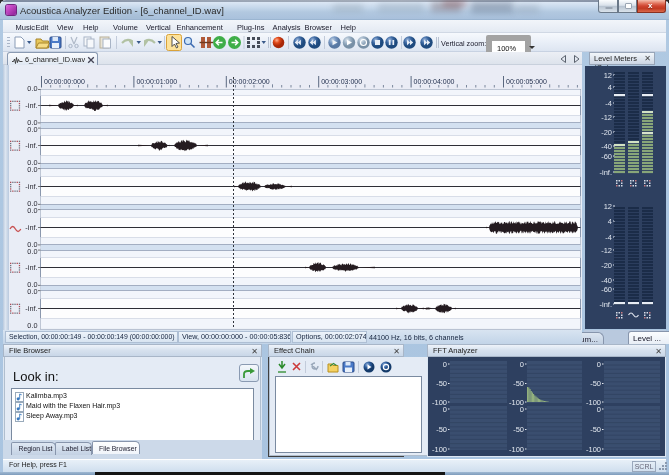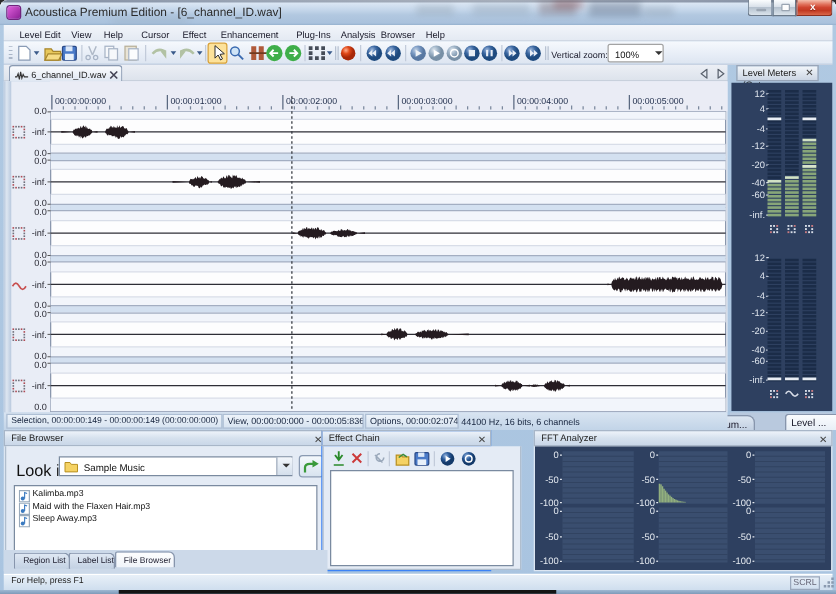--- a/index.html
+++ b/index.html
@@ -31,21 +31,21 @@
 #ruler{position:absolute;left:37px;top:0;width:542px;height:24px;background:#eaecf5}
 #wavearea{position:absolute;left:37.5px;top:24.5px;width:540px;height:239.5px;background:#fdfdfe}
 #lvlpanel{position:absolute;left:584px;top:52px;width:82px;height:292px}
 #lvltitle{position:absolute;left:5px;top:0;width:66px;height:13px;border:1px solid #98a5b8;
  background:linear-gradient(180deg,#f2f6fa,#ccd6e4);font-size:7.5px;color:#222}
 #statstrip{position:absolute;left:3px;top:330px;width:579px;height:14px;
  background:linear-gradient(180deg,#d8e4f1,#c2d4e8);font-size:8px;color:#15233d}
 .sseg{position:absolute;top:1px;height:12px;background:linear-gradient(180deg,#edf3fa,#d8e4f1);
  border:1px solid #aebfd4;padding:0 3px;line-height:10px;white-space:nowrap}
 #fbpanel{position:absolute;left:3px;top:344px;width:259px;height:113px;background:#dce6f2}
-#ecpanel{position:absolute;left:257px;top:344px;width:136px;height:113px;background:#3b82f6}
+#ecpanel{position:absolute;left:268px;top:344px;width:136px;height:113px;background:#404040}
 #fftpanel{position:absolute;left:427px;top:344px;width:239px;height:113px;background:#dce6f2}
 .ptitle{position:absolute;left:0;top:0;right:0;height:13px;
  background:linear-gradient(180deg,#eef3fa 0%,#d6e1ee 50%,#c9d7e8 100%);
  border:1px solid #a8b6c8;font-size:7.5px;color:#222;line-height:12px}
 .px{position:absolute;right:3px;top:1px;font-size:8px;color:#444}
 #btabs{position:absolute;left:3px;top:440px;width:259px;height:19px;background:#ccd9e9}
 .btab{position:absolute;top:1.5px;height:13px;border:1px solid #8795ac;border-bottom:none;
  font-size:6.8px;color:#223;border-radius:2px 5px 0 0;white-space:nowrap;
  background:linear-gradient(180deg,#dfe8f3,#c3d1e3)}
 #statusbar{position:absolute;left:3px;top:459px;width:663px;height:13px;
@@ -58,38 +58,38 @@
  <div style="position:absolute;left:0;top:0;width:669px;height:1.5px;background:linear-gradient(90deg,#6a7890,#8a96a8 30%,#9aa2b0 60%,#6a7890);border-radius:6px 6px 0 0;opacity:.85"></div>
  <div class="smudge" style="left:333px;top:4px;width:30px;height:8px;background:#8a9aa8"></div>
  <div class="smudge" style="left:378px;top:3px;width:46px;height:9px;background:#8a9cae"></div>
  <div class="smudge" style="left:431px;top:1px;width:30px;height:11px;background:#6a555c"></div>
  <div class="smudge" style="left:443px;top:0px;width:24px;height:7px;background:#7a3a40"></div>
  <div class="smudge" style="left:471px;top:1px;width:42px;height:12px;background:#4a5870"></div>
  <div class="smudge" style="left:515px;top:5px;width:24px;height:8px;background:#8898aa"></div>
  <div class="smudge" style="left:90px;top:14px;width:60px;height:6px;background:#9ab0c4"></div>
 </div>
 <div id="appico"></div>
-<div id="ttext">Acoustica Premium Edition - [6_channel_ID.wav]</div>
+<div id="ttext">Acoustica Analyzer Edition - [6_channel_ID.wav]</div>
 <div class="wbtn" style="left:598px;width:20px;border-radius:0 0 0 3px;">
   <div style="position:absolute;left:6px;top:7px;width:8px;height:2px;background:#fff;border:1px solid #9aa5b2;border-radius:1px"></div>
 </div>
 <div class="wbtn" style="left:618px;width:19px;">
   <div style="position:absolute;left:5.5px;top:3px;width:7px;height:6px;background:#fdfdfd;border:1px solid #9aa5b2;border-radius:1px"></div>
 </div>
 <div class="wbtn" style="left:637px;width:29px;border-radius:0 0 3px 0;background:linear-gradient(180deg,#f4c0ae 0%,#e0705a 30%,#cf4530 50%,#c23a22 70%,#d9674a 100%);border-color:#8a3020">
   <span style="position:absolute;left:10px;top:1px;font-size:8px;font-weight:bold;text-shadow:0 1px 1px #802010">x</span>
 </div>
 
 <div id="menubar">
- <span style="left:12.5px">Level</span>
+ <span style="left:12.5px">Music</span>
     <span style="left:32.5px">Edit</span>
     <span style="left:54px">View</span>
  <span style="left:80px">Help</span>
-    <span style="left:110px">Cursor</span>
-    <span style="left:143px">Effect</span>
+    <span style="left:110px">Volume</span>
+    <span style="left:143px">Vertical</span>
  <span style="left:173.5px">Enhancement</span>
     <span style="left:234px">Plug-Ins</span>
     <span style="left:269.5px">Analysis</span>
  <span style="left:301.5px">Browser</span>
     <span style="left:337.5px">Help</span>
 </div>
 
 <div id="toolbar"></div>
 <svg class="abs" style="left:0;top:33px" width="669" height="19" viewBox="0 0 669 19">
  <defs>
@@ -196,21 +196,21 @@
 
  <circle cx="409.5" cy="9.5" r="6.2" fill="url(#bg1)"></circle>
     <path d="M407 6.8 l3.2 2.7 -3.2 2.7z M410 6.8 l3.2 2.7 -3.2 2.7z" fill="#e8eef6"></path>
  <circle cx="426.5" cy="9.5" r="6.2" fill="url(#bg1)"></circle>
     <path d="M424 6.8 l3.2 2.7 -3.2 2.7z M427 6.8 l3.2 2.7 -3.2 2.7z" fill="#e8eef6"></path>
  <rect x="436" y="4" width="1" height="11" fill="#b8c2d2"></rect>
     <rect x="438" y="4" width="1" height="11" fill="#b8c2d2"></rect>
 </svg>
 <div class="grip" style="left:7px;top:37px"></div>
 <div class="abs" style="left:441px;top:39px;font-size:7.2px;color:#1a1a2a">Vertical zoom:</div>
-<div class="abs" style="left:486px;top:35px;width:45px;height:15px;background:#fff;border:1px solid #a3a3a3;border-radius:2px">
+<div class="abs" style="left:486px;top:35px;width:45px;height:30px;background:#fff;border:6px solid #a3a3a3;border-radius:2px">
   <div class="abs" style="left:5px;top:3px;font-size:7.5px;color:#111">100%</div>
   <div class="abs" style="left:37px;top:5px;width:0;height:0;border:3.5px solid transparent;border-top-color:#333"></div>
 </div>
 
 <div id="tabbar">
  <div id="doctab">
   <svg class="abs" style="left:4px;top:3px" width="11" height="8" viewBox="0 0 11 8">
    <path d="M0 5.5 h1.5 l1 -2.5 1 4.5 1 -6 1 5 1 -3 1 2 h3" stroke="#333" stroke-width="0.9" fill="none"></path>
   </svg>
   <span class="abs" style="left:17px;top:2px">6_channel_ID.wav</span>
@@ -798,29 +798,20 @@
  <div class="abs" style="left:366px;top:3px;font-size:7.2px;white-space:nowrap">44100 Hz, 16 bits, 6 channels</div>
 </div>
 
 <div id="fbpanel">
  <div class="ptitle">
       <span style="position:absolute;left:5px">File Browser</span>
       <span class="px">✕</span>
     </div>
  <div class="abs" style="left:1px;top:13px;width:257px;height:97px;background:#e4ebf5;border:1px solid #b0bece;border-top:none"></div>
  <div class="abs" style="left:10px;top:25px;font-size:13px;color:#111">Look in:</div>
- <div class="abs" style="left:44px;top:21px;width:187px;height:16px;background:#fff;border:1px solid #7a8aa0;">
-   <svg class="abs" style="left:3px;top:2px" width="12" height="11" viewBox="0 0 12 11">
-     <path d="M1 2 h4 l1 1.5 h5 v6 h-10z" fill="#f5d263" stroke="#b89020" stroke-width="0.8"></path>
-   </svg>
-   <span class="abs" style="left:19px;top:3.5px;font-size:7.8px;color:#111">Sample Music</span>
-   <div class="abs" style="left:173px;top:0;width:13px;height:14px;background:linear-gradient(180deg,#f2f6fb,#d4dfec);border-left:1px solid #9aa8ba">
-     <div class="abs" style="left:3.5px;top:5px;width:0;height:0;border:3.5px solid transparent;border-top-color:#333"></div>
-   </div>
- </div>
  <div class="abs" style="left:236px;top:20px;width:20px;height:18px;background:linear-gradient(180deg,#f4f8fc,#d8e3ef);border:1px solid #8a9ab2;border-radius:3px">
    <svg class="abs" style="left:2px;top:3px" width="14" height="11" viewBox="0 0 14 11">
     <path d="M2 10 v-4 q0 -3 4 -3 h3" stroke="#3a9a3a" stroke-width="1.8" fill="none"></path>
     <path d="M8 0 l5 3 -5 3z" fill="#3a9a3a"></path>
    </svg>
  </div>
  <div class="abs" style="left:8px;top:44px;width:243px;height:58px;background:#fff;border:1px solid #7a8aa0">
   <div class="abs" style="left:3px;top:3px;width:9px;height:10px">
         <svg style="display:block" width="9" height="10" viewBox="0 0 9 10">
           <rect x="0.5" y="0.5" width="8" height="9" fill="#fff" stroke="#99aabb"></rect>

